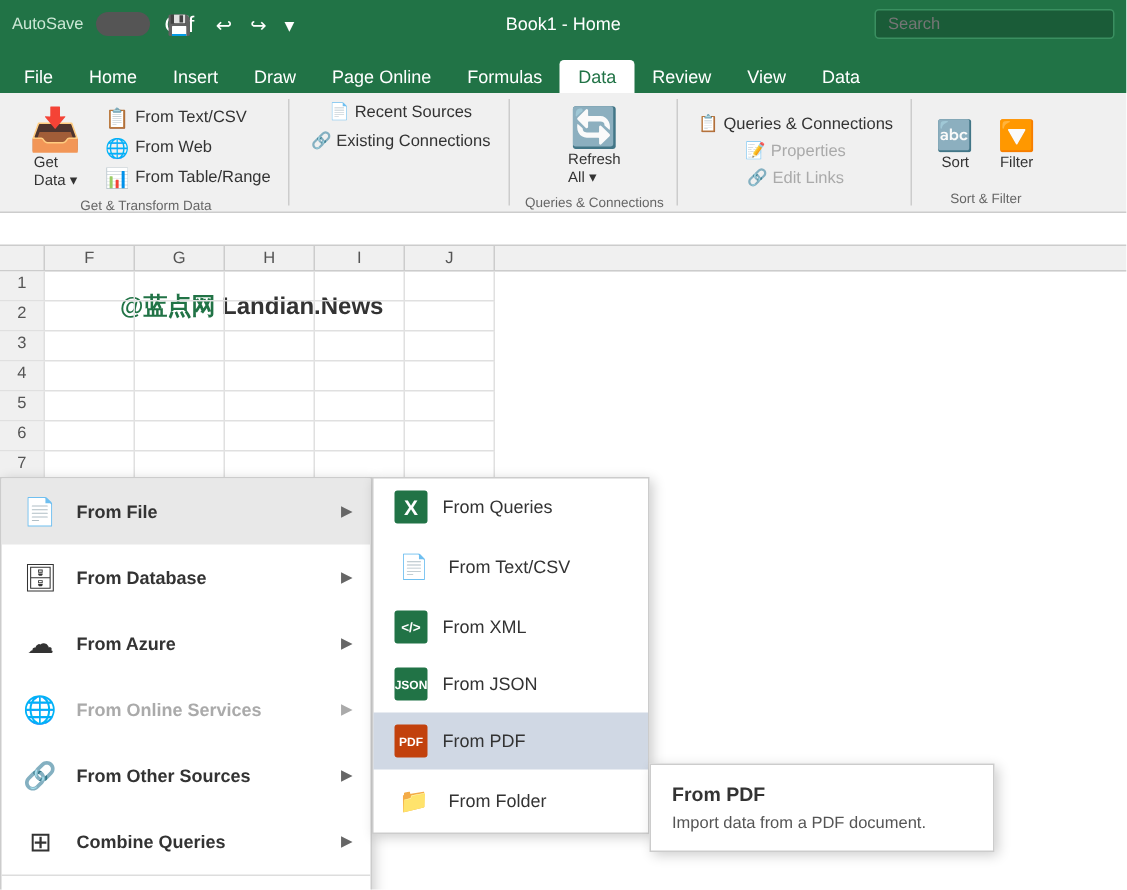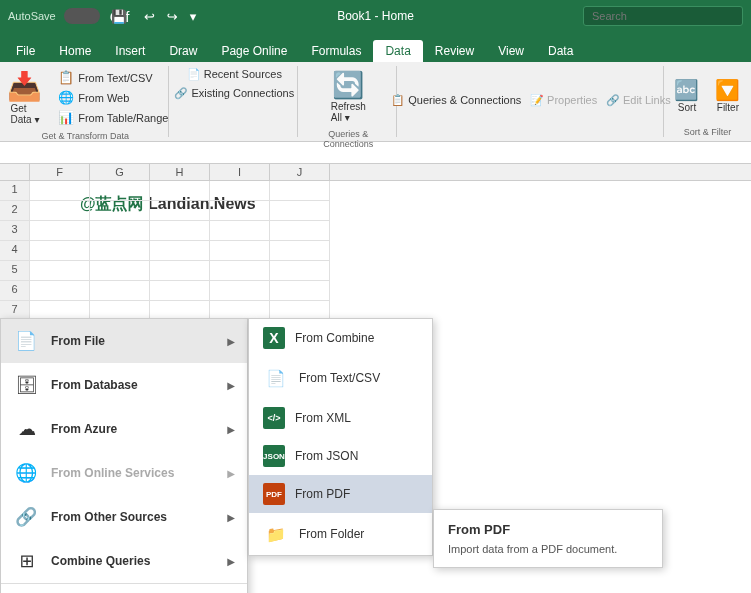--- a/index.html
+++ b/index.html
@@ -312,21 +312,21 @@
     <div class="ribbon-group-buttons">
       <div class="ribbon-big-btn">
         <div style="font-size:26px; color:#217346;">🔄</div>
         <div style="font-size:10px;">Refresh<br>All ▾</div>
       </div>
     </div>
     <div class="ribbon-group-label">Queries &amp; Connections</div>
   </div>
 
   <div class="ribbon-group ribbon-group-qc">
-    <div class="ribbon-group-buttons" style="flex-direction:row; gap:1px; justify-content:center;text-align:center;">
+    <div class="ribbon-group-buttons" style="flex-direction:column; gap:1px; justify-content:center;text-align:center;">
       <div class="ribbon-small-btn">📋 Queries &amp; Connections</div>
       <div class="ribbon-small-btn" style="color:#aaa;">📝 Properties</div>
       <div class="ribbon-small-btn" style="color:#aaa;">🔗 Edit Links</div>
     </div>
     <div class="ribbon-group-label"></div>
   </div>
 
   <div class="ribbon-group" style="min-width:80px;">
     <div class="ribbon-group-buttons" style="gap:4px;">
       <div class="ribbon-big-btn" style="min-width:36px;">
@@ -467,21 +467,21 @@
           <div class="menu-bottom-icon">⚡</div>
 
         </div>
 
       </div>
     </div>
 
     <div class="submenu-from-file">
       <div class="submenu-item">
         <div class="sub-icon" style="color:#217346; font-weight:bold; font-size:14px; background:#217346; color:white; border-radius:2px; width:22px; height:22px;">X</div>
-        <span>From Combine</span>
+        <span>From Queries</span>
       </div>
       <div class="submenu-item">
         <div class="sub-icon">📄</div>
         <span>From Text/CSV</span>
       </div>
       <div class="submenu-item">
         <div class="sub-icon" style="background:#217346; color:white; font-size:9px; font-weight:bold; border-radius:2px; width:22px; height:22px; display:flex; align-items:center; justify-content:center;">&lt;/&gt;</div>
         <span>From XML</span>
       </div>
       <div class="submenu-item">

